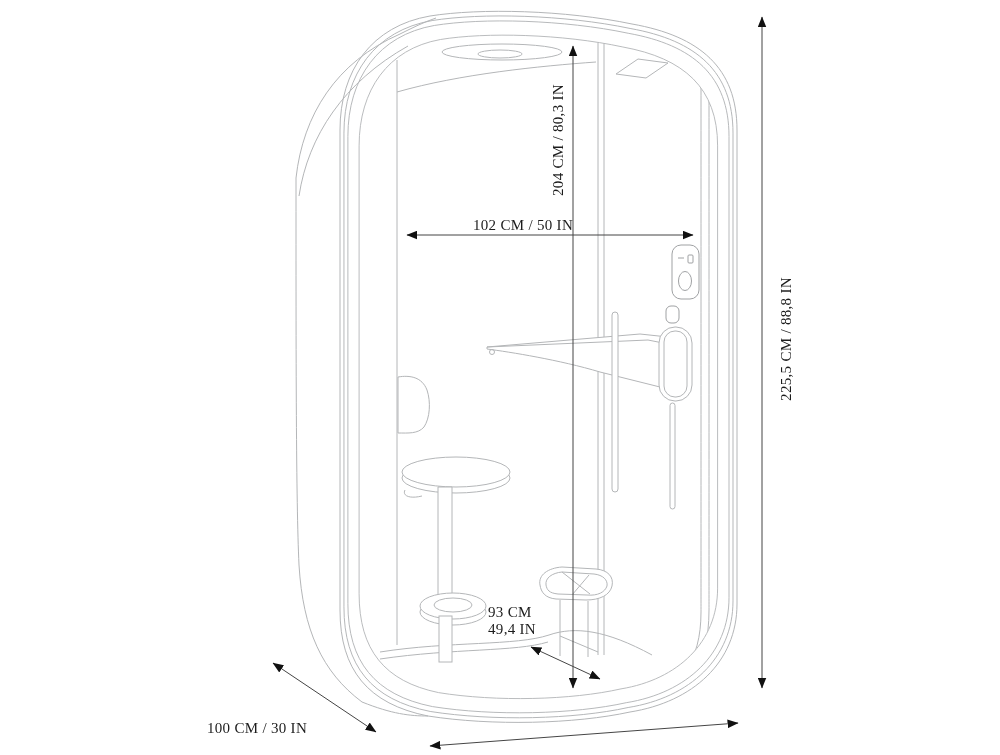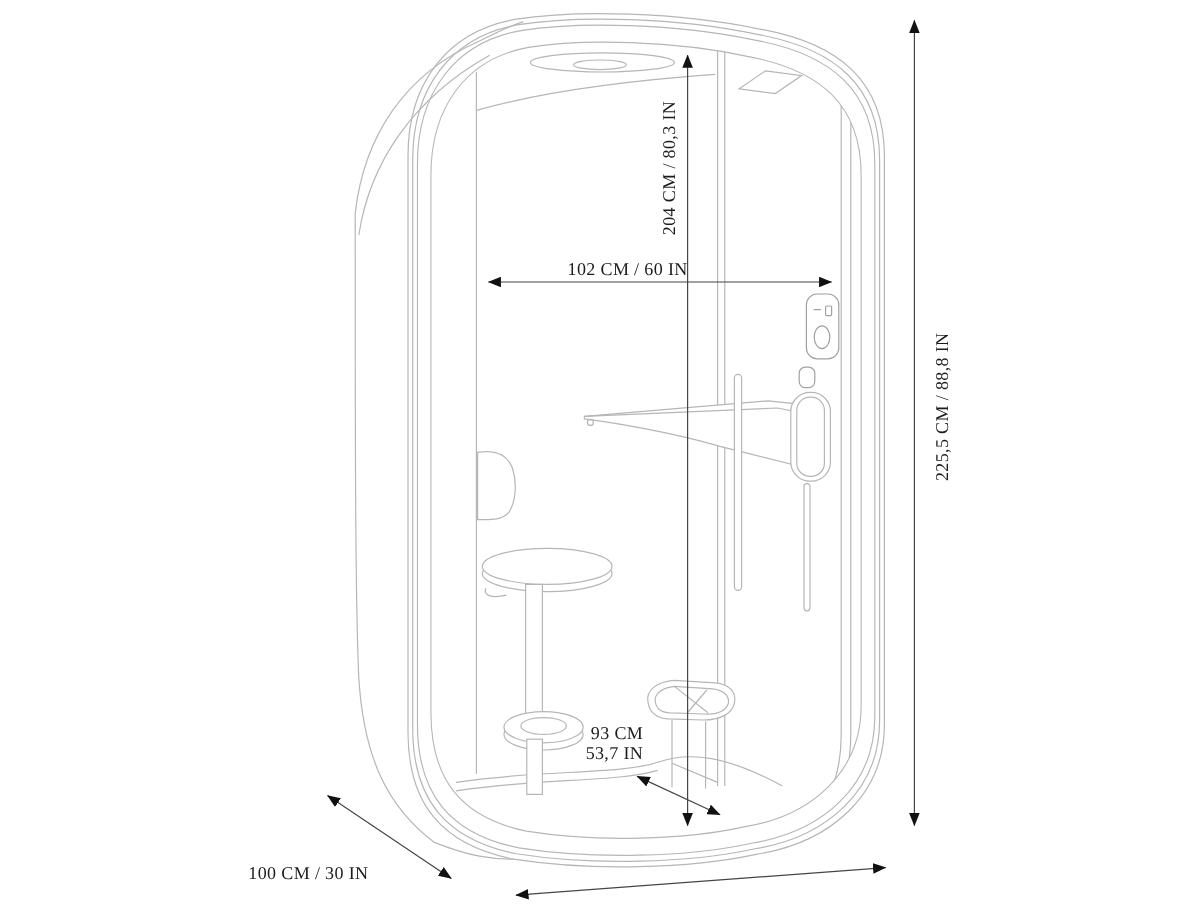--- a/index.html
+++ b/index.html
@@ -17,21 +17,21 @@
     font-size:15px;
     letter-spacing:.3px;
     white-space:nowrap;
     transform:translate(-50%,-50%);
     line-height:1.15;
     user-select:none;
   }
   .dim-label.vertical{
     transform:translate(-50%,-50%) rotate(-90deg);
   }
-  .dim-label.two-line{text-align:right;}
+  .dim-label.two-line{text-align:left;}
   
   .art   {stroke:#b4b6b8;stroke-width:1;fill:none;}
   .artf  {stroke:#b4b6b8;stroke-width:1;fill:#ffffff;}
   .artd  {stroke:#9fa1a3;stroke-width:1;fill:#ffffff;}
   .dim   {stroke:#454545;stroke-width:1;fill:none;}
 </style>
 </head>
 <body>
 
 <div class="canvas">
@@ -129,24 +129,24 @@
       <line class="dim" x1="407" y1="235" x2="693" y2="235" marker-start="url(#arr)" marker-end="url(#arr)"></line>
       <line class="dim" x1="762" y1="17" x2="762" y2="688" marker-start="url(#arr)" marker-end="url(#arr)"></line>
       <line class="dim" x1="273" y1="663" x2="376" y2="732" marker-start="url(#arr)" marker-end="url(#arr)"></line>
       <line class="dim" x1="531" y1="647" x2="600" y2="679" marker-start="url(#arr)" marker-end="url(#arr)"></line>
       <line class="dim" x1="430" y1="746" x2="738" y2="723" marker-start="url(#arr)" marker-end="url(#arr)"></line>
     </g>
   </svg>
 
   <div class="dim-label vertical" style="left:559px;top:140px;">204 CM / 80,3 IN</div>
 
-  <div class="dim-label" style="left:523px;top:226px;">102 CM / 60 IN</div>
+  <div class="dim-label" style="left:523px;top:226px;">102 CM / 50 IN</div>
 
   <div class="dim-label vertical" style="left:787px;top:339px;">225,5 CM / 88,8 IN</div>
 
   <div class="dim-label" style="left:257px;top:729px;">100 CM / 30 IN</div>
 
   <div class="dim-label two-line" style="left:512px;top:621px;">
     <div>93 CM</div>
-    <div>53,7 IN</div>
+    <div>49,4 IN</div>
   </div>
 
 </div>
 
 </body></html>

